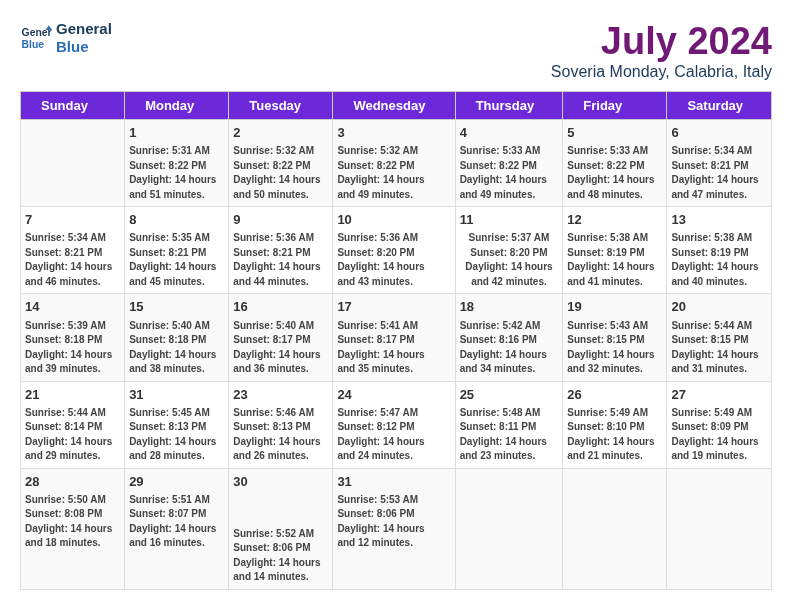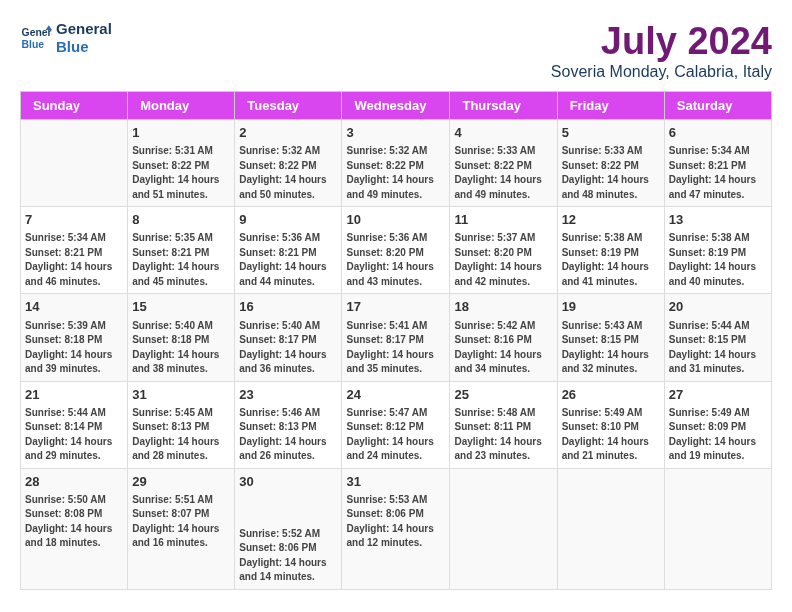--- a/index.html
+++ b/index.html
@@ -37,23 +37,23 @@
       font-size: 16px;
       color: #1a3a5c;
       font-weight: 500;
     }
     table {
       width: 100%;
       border-collapse: collapse;
       font-size: 11px;
     }
     thead tr th {
-      background-color: #d946ef;
+      background-color: #6d28d9;
       color: #fff;
-      padding: 6px 12px;
+      padding: 6px 20px;
       text-align: left;
       font-size: 13px;
       font-weight: bold;
       border: 1px solid #ccc;
     }
     tbody tr {
       border-bottom: 1px solid #ddd;
     }
     tbody tr td {
       padding: 4px;
@@ -184,21 +184,21 @@
         </td>
         <td>
           <span class="day-number">10</span>
           <div class="cell-info" style="white-space: pre-line;">Sunrise: 5:36 AM
 Sunset: 8:20 PM
 Daylight: 14 hours
 and 43 minutes.</div>
         </td>
         <td>
           <span class="day-number">11</span>
-          <div class="cell-info" style="white-space: pre-line;">Sunrise: 5:37 AM
+          <div class="cell-info" style="white-space: pre-line; text-align: center;">Sunrise: 5:37 AM
 Sunset: 8:20 PM
 Daylight: 14 hours
 and 42 minutes.</div>
         </td>
         <td>
           <span class="day-number">12</span>
           <div class="cell-info" style="white-space: pre-line;">Sunrise: 5:38 AM
 Sunset: 8:19 PM
 Daylight: 14 hours
 and 41 minutes.</div>

